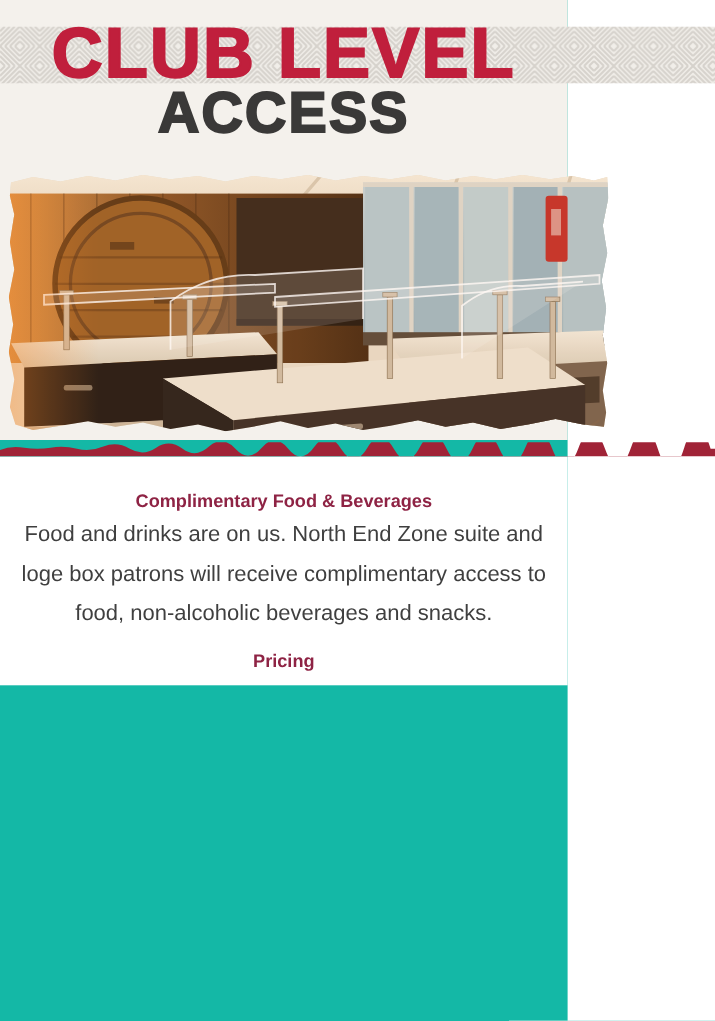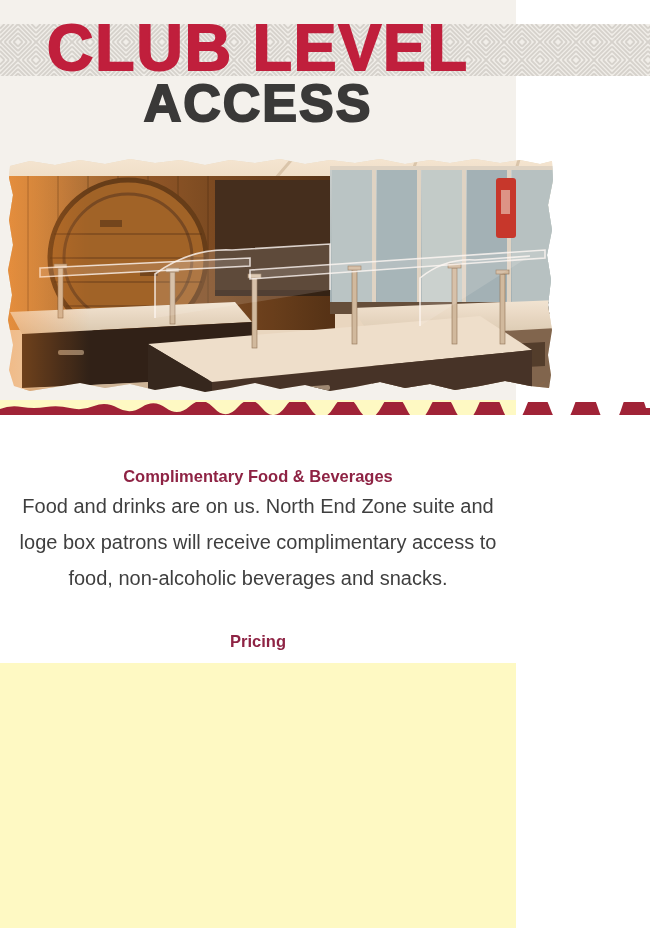--- a/index.html
+++ b/index.html
@@ -1,21 +1,21 @@
 <!DOCTYPE html>
 <html><head>
 <meta charset="utf-8">
 <style>
   html,body{margin:0;padding:0;}
   body{
     width:650px;height:928px;overflow:hidden;
     font-family:"Liberation Sans","DejaVu Sans",sans-serif;
     background:#ffffff;
   }
-  .page{width:516px;height:928px;position:relative;background:#fef9c3;}
+  .page{width:516px;height:928px;position:relative;background:#14b8a6;}
   .top-zone{background:#f4f1ec;padding-bottom:2px;}
 
   
   .header{position:relative;height:146px;}
   .band{position:absolute;top:24px;left:0;width:650px;height:52px;}
   .title{position:relative;margin:0;text-align:center;font-weight:900;
          letter-spacing:2px;z-index:2;}
   .title-1{color:#c01f3c;font-size:64px;line-height:60px;padding-top:18px;
            -webkit-text-stroke:2px #c01f3c;}
   .title-2{color:#3a3938;font-size:52px;line-height:58px;margin-top:-4px;
@@ -26,21 +26,21 @@
   .photo-wrap svg{display:block;}
 
   
   .divider{display:block;margin-top:2px;}
 
   
   .content{background:#ffffff;padding:16px 15px 10px;}
   .intro{font-weight:700;color:#2c2c2c;font-size:16.5px;line-height:33px;
          text-align:center;max-width:618px;margin:8px auto 0;}
   .sec-heading{color:#8e2344;font-size:16.5px;font-weight:700;text-align:center;
-         margin:36px auto 2px;}
+         margin:16px auto 2px;}
   .sec-body{color:#3f3f3f;font-size:20px;line-height:36px;text-align:center;
          max-width:618px;margin:0 auto;}
 </style>
 </head>
 <body>
 
 <div class="page">
 
   <div class="top-zone">
 

